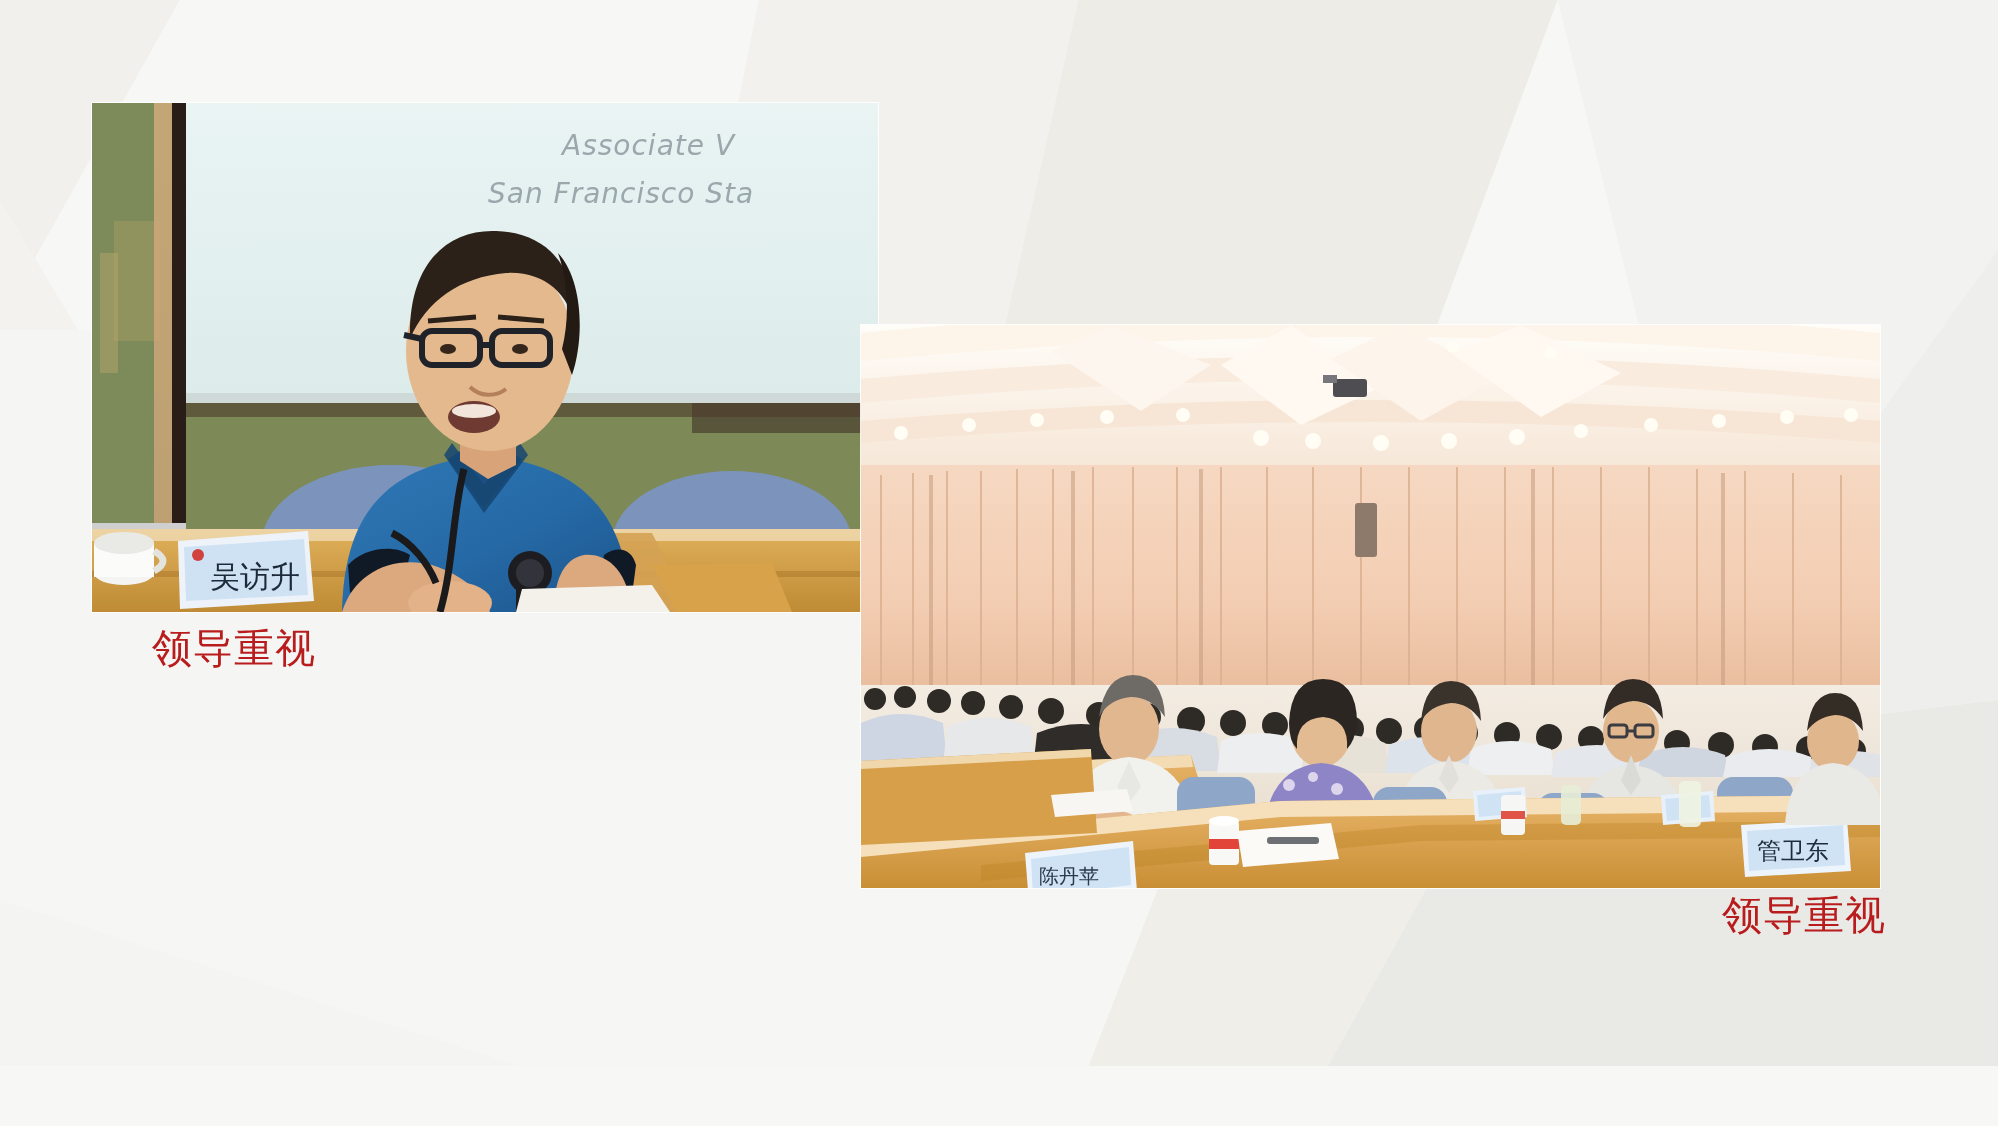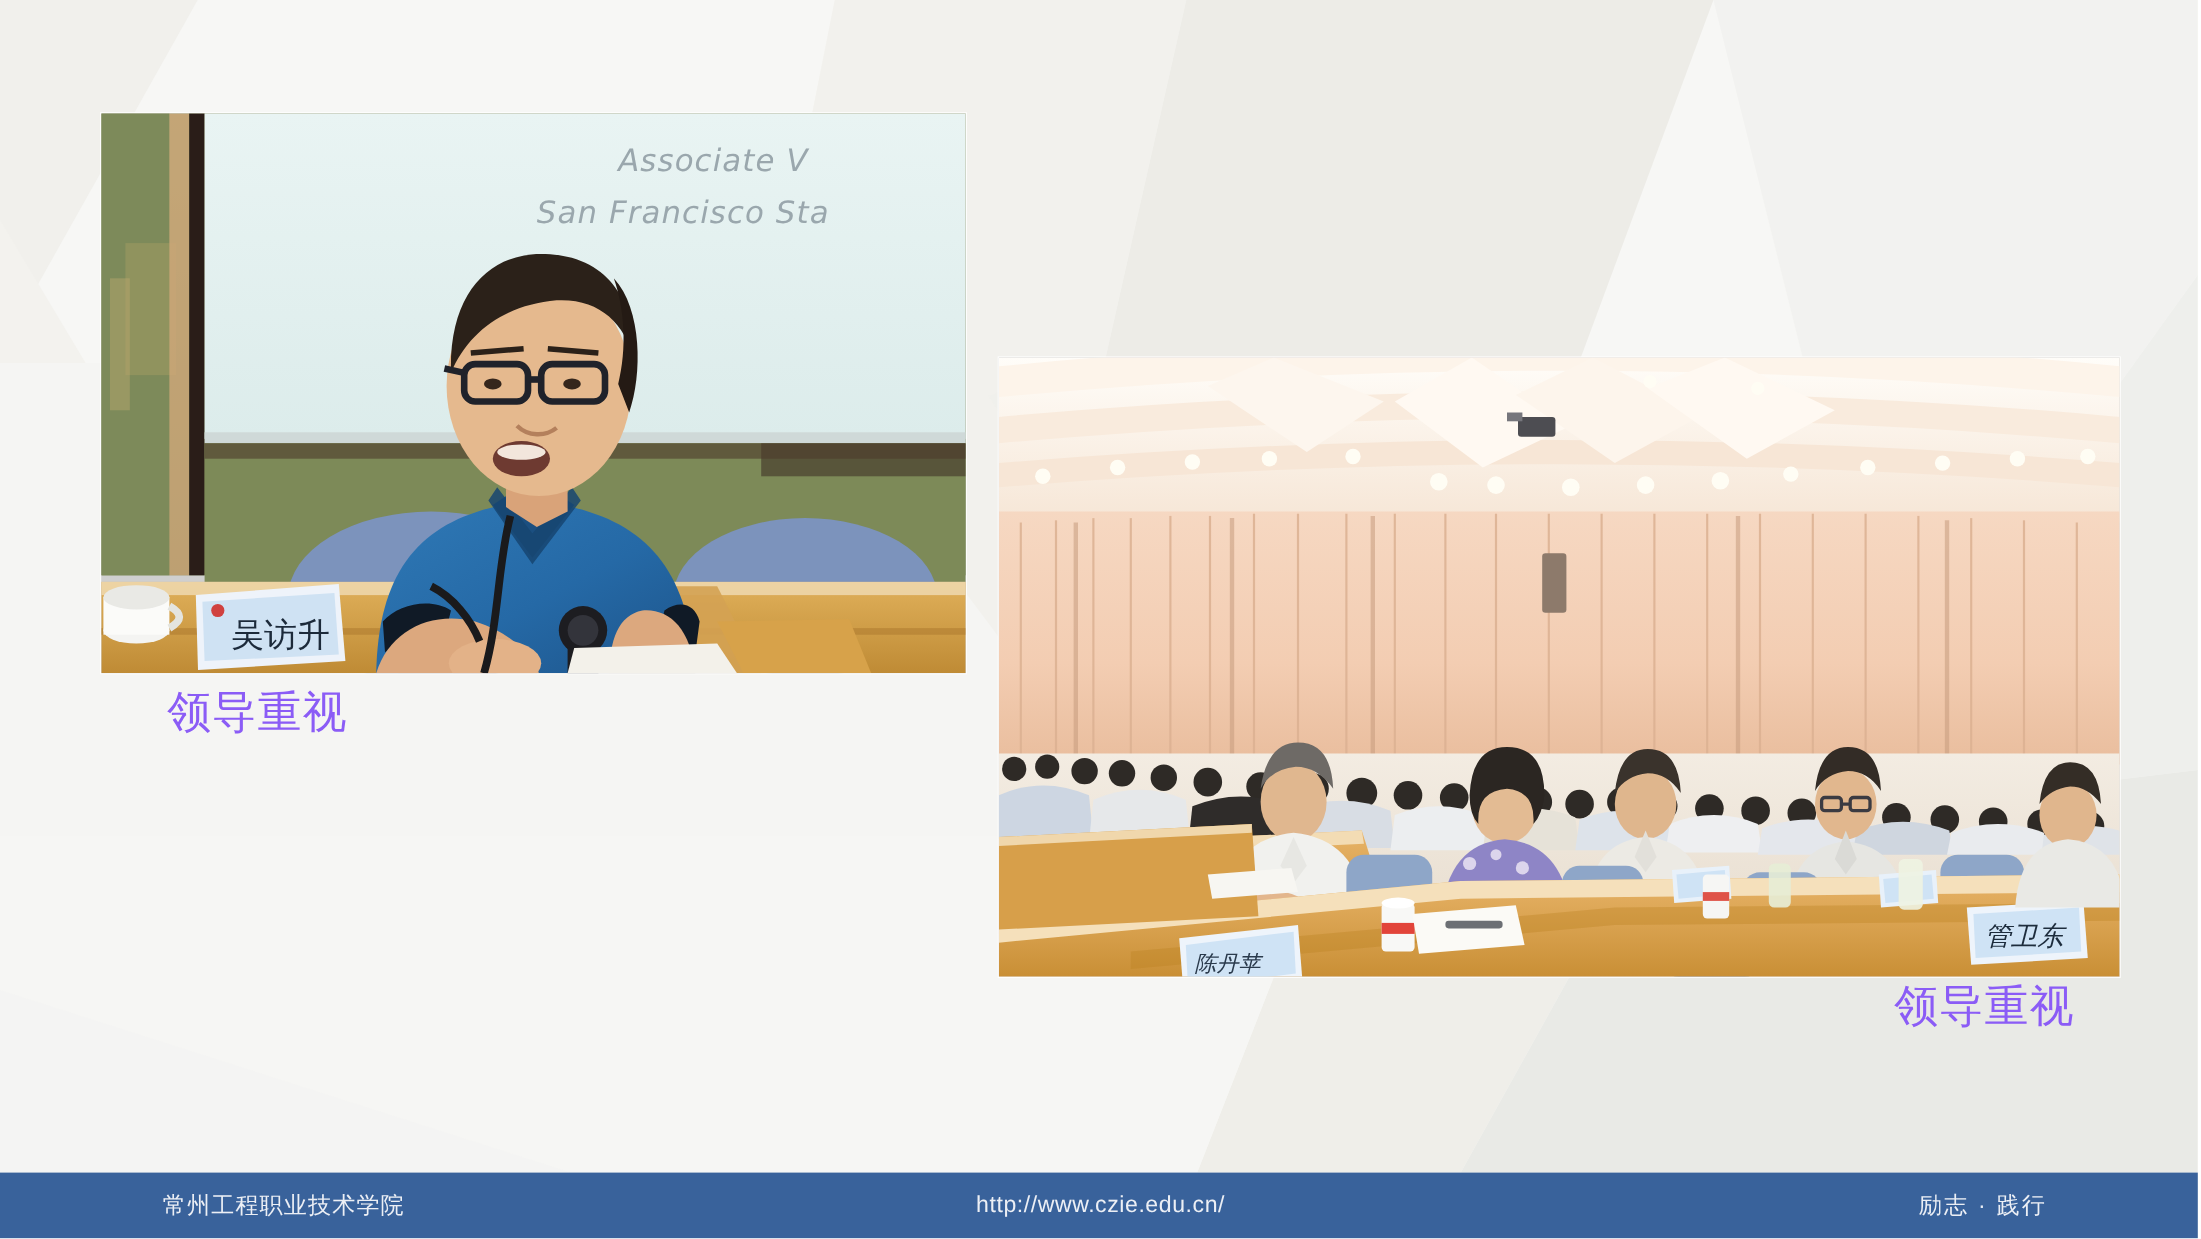--- a/index.html
+++ b/index.html
@@ -24,21 +24,21 @@
     position:absolute;
     overflow:hidden;
     background:#cfcfcf;
     box-shadow:0 0 0 1px rgba(255,255,255,0.9);
   }
   .photo svg { display:block; width:100%; height:100%; }
 
   
   .caption {
     position:absolute;
-    color:#8b5cf6;
+    color:#b91c1c;
     font-size:40px;
     line-height:1.1;
     letter-spacing:1px;
     white-space:nowrap;
     font-family:"DejaVu Sans","Liberation Sans",sans-serif;
   }
   #caption-one { left:152px; top:626px; }
   #caption-two { left:1722px; top:893px; }
 
   
@@ -195,21 +195,21 @@
       <ellipse cx="32" cy="440" rx="30" ry="11" fill="#e9e9e5"></ellipse>
       <path d="M62 448 q18 10 0 20" stroke="#e4e4de" stroke-width="7" fill="none"></path>
 
       <polygon points="430,486 560,482 578,509 424,509" fill="#f3f1ea"></polygon>
       <polygon points="560,462 680,460 700,509 584,509" fill="#d7a24a"></polygon>
     </svg>
   </div>
 
   <div class="caption" id="caption-one">领导重视</div>
 
-  <div class="photo" id="photo-two" style="left:908px; top:325px; width:1019px; height:563px;font-style:italic;">
+  <div class="photo" id="photo-two" style="left:861px; top:325px; width:1019px; height:563px;">
     <svg viewBox="0 0 1019 563" preserveAspectRatio="none">
       <defs>
         <linearGradient id="ceil" x1="0" y1="0" x2="0" y2="1">
           <stop offset="0%" stop-color="#fffdf9"></stop>
           <stop offset="100%" stop-color="#f6e6d6"></stop>
         </linearGradient>
         <linearGradient id="curt" x1="0" y1="0" x2="0" y2="1">
           <stop offset="0%" stop-color="#f6d8c2"></stop>
           <stop offset="60%" stop-color="#f3cdb2"></stop>
           <stop offset="100%" stop-color="#e9bd9d"></stop>
@@ -440,19 +440,14 @@
       <g>
         <ellipse cx="972" cy="416" rx="26" ry="30" fill="#e0b68d"></ellipse>
         <path d="M946 406 q4 -38 28 -38 q26 0 28 38 q-12 -16 -28 -16 q-18 2 -28 16 Z" fill="#342d26"></path>
         <path d="M924 500 q4 -58 48 -62 q48 4 52 62 Z" fill="#e9e9e5"></path>
       </g>
     </svg>
   </div>
 
   <div class="caption" id="caption-two">领导重视</div>
 
-  <div class="footer-bar">
-    <span class="f-left">常州工程职业技术学院</span>
-    <span class="f-center">http://www.czie.edu.cn/</span>
-    <span class="f-right">励志 · 践行</span>
-  </div>
 
 </div>
 
 </body></html>

